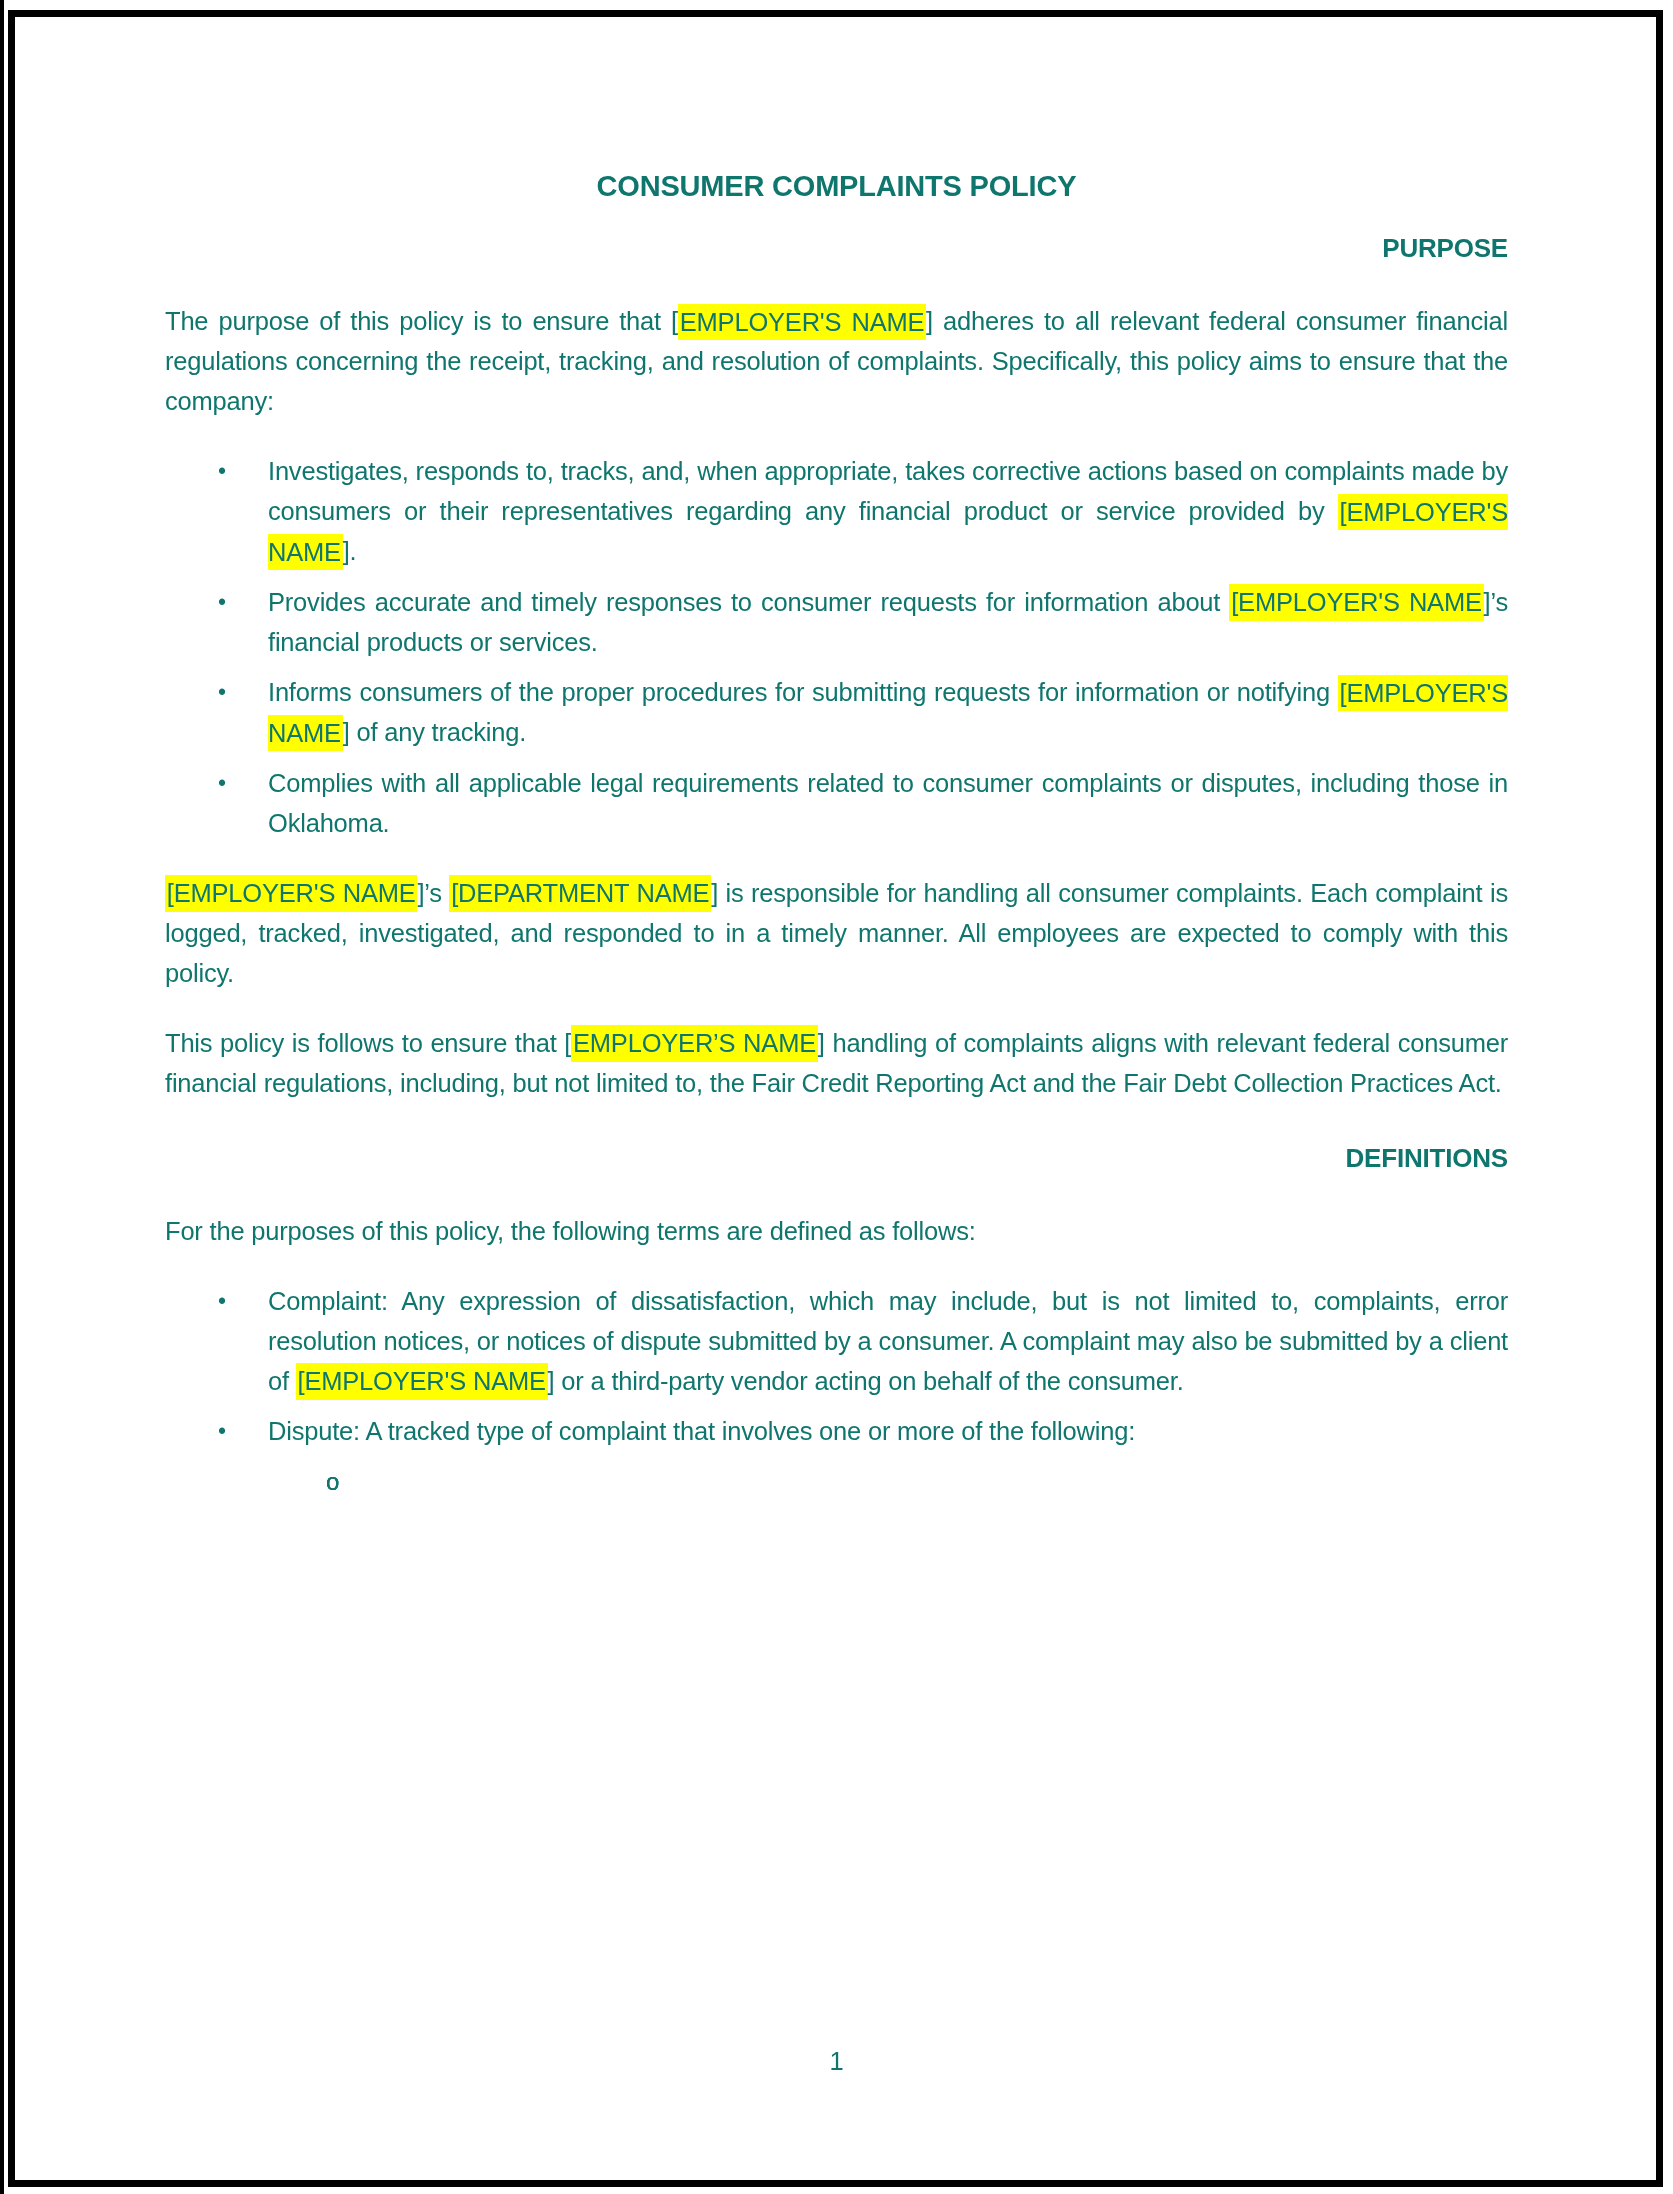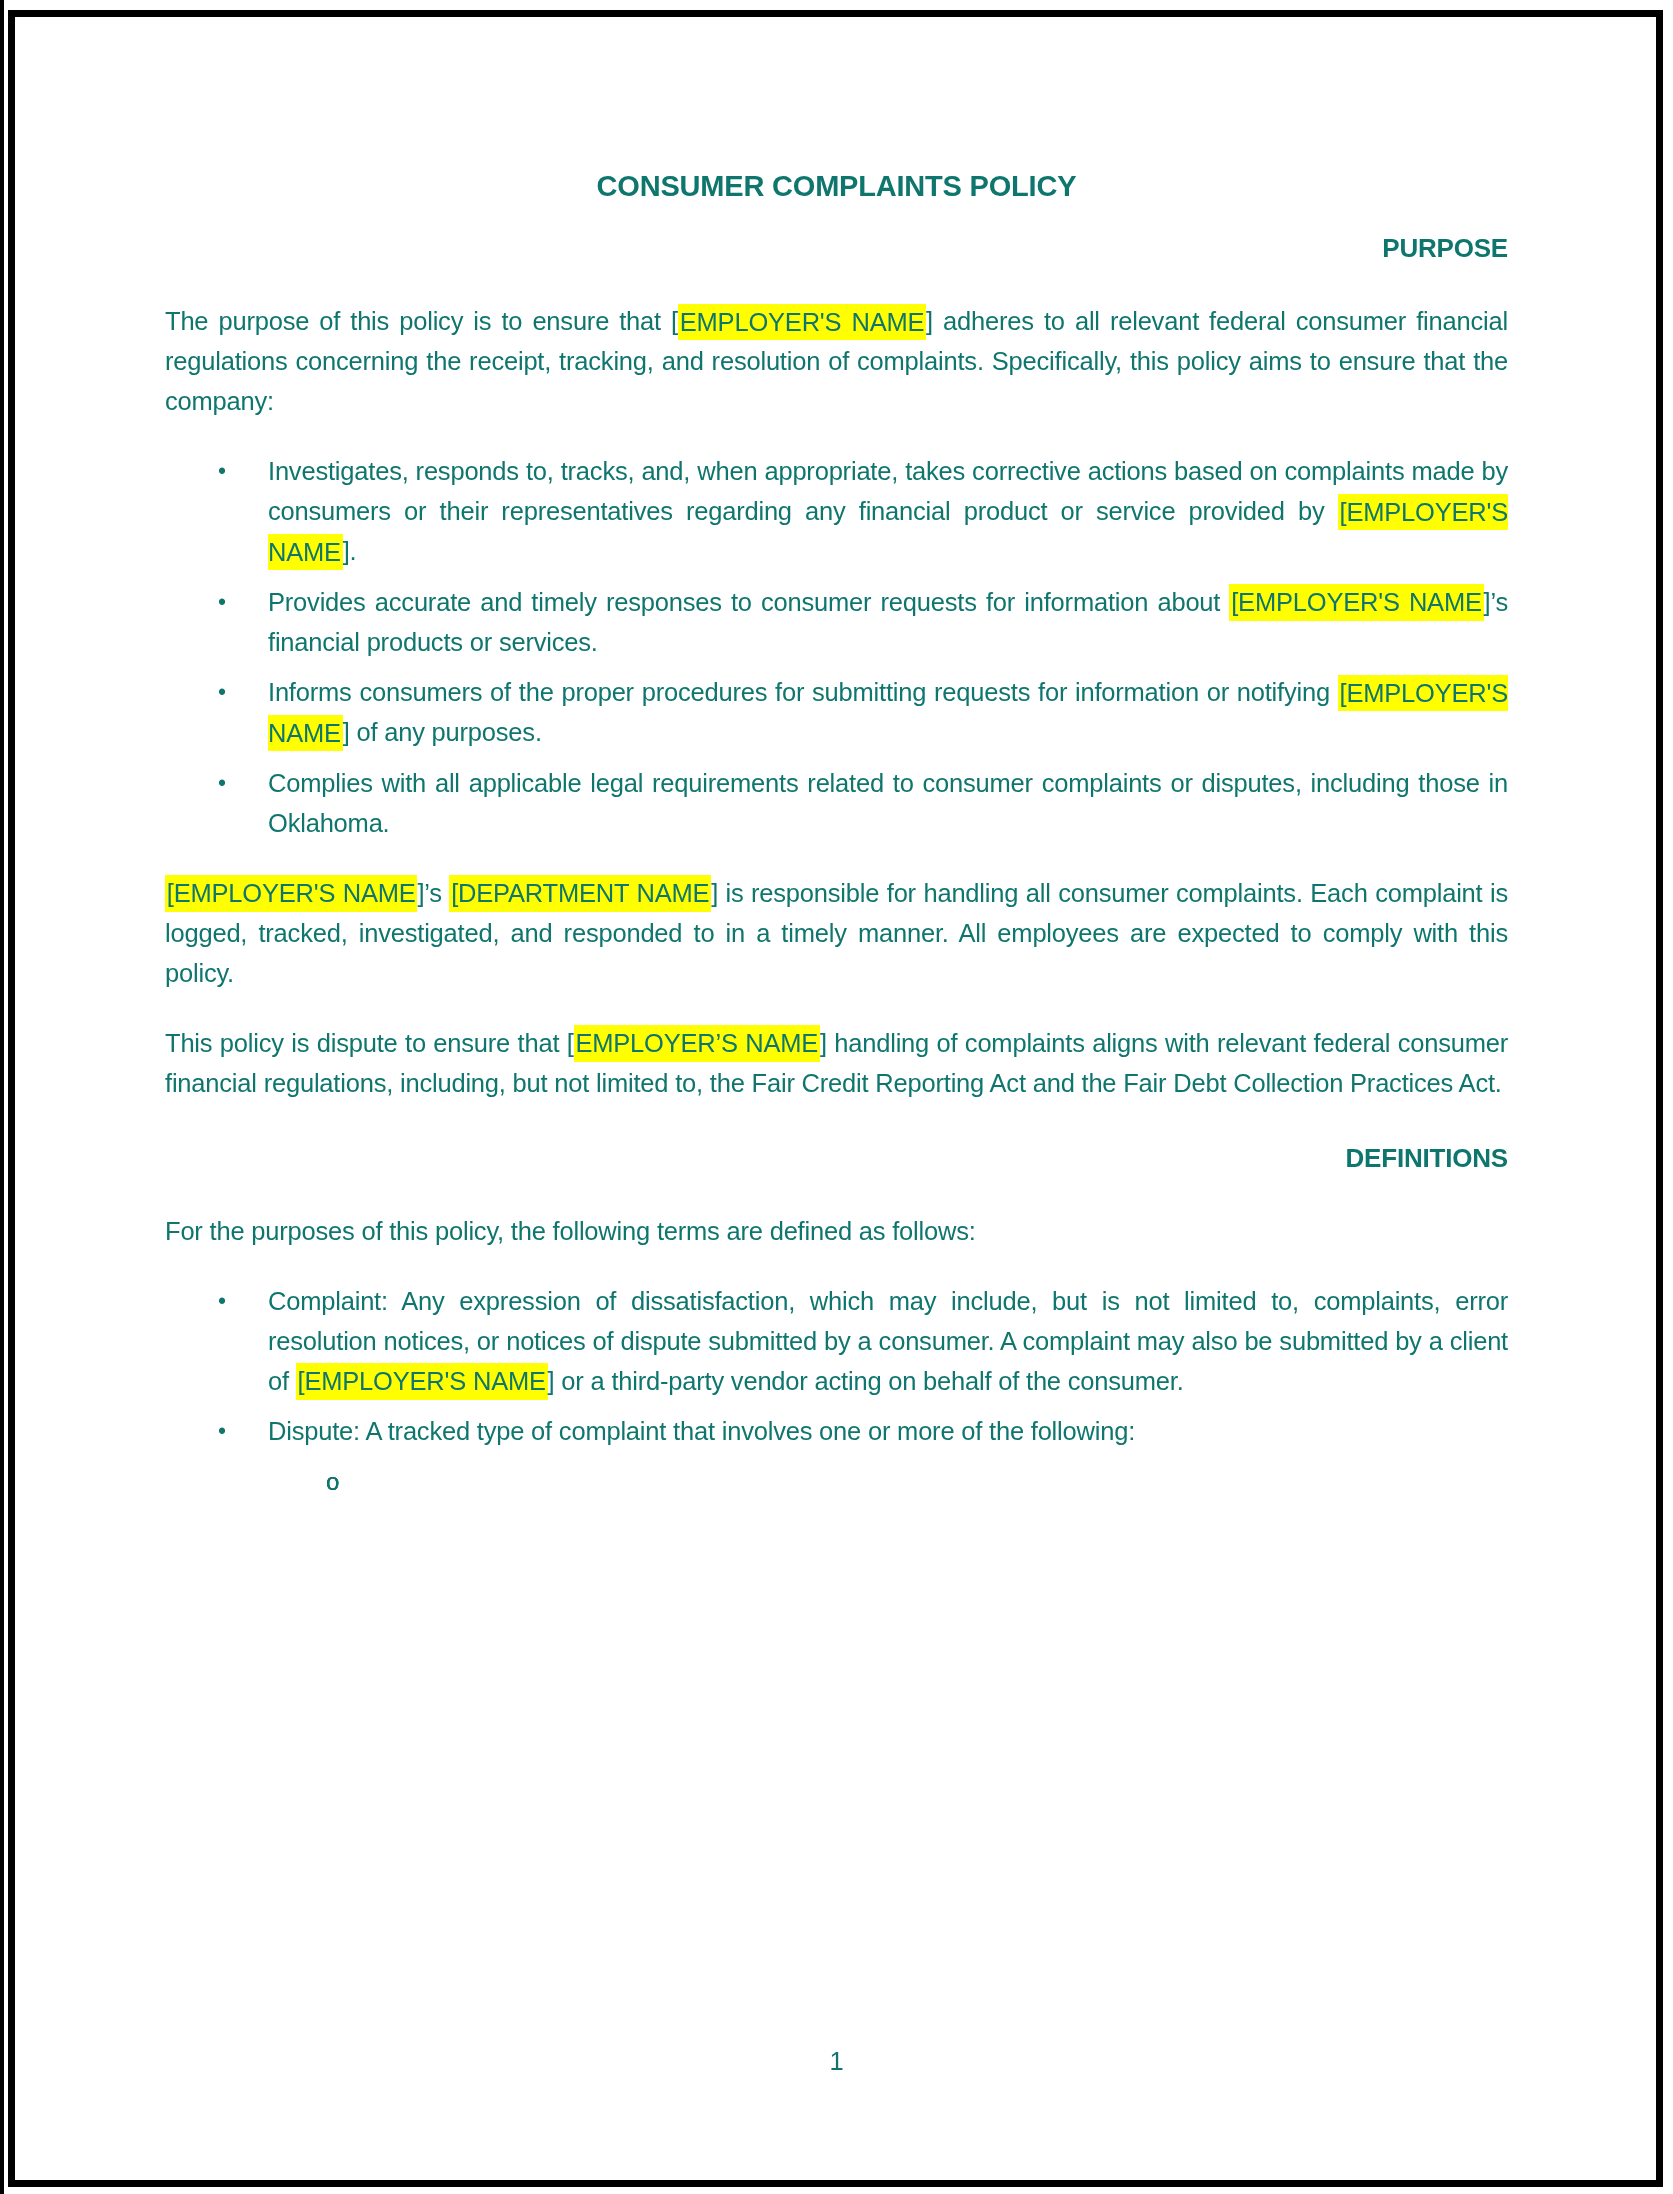--- a/index.html
+++ b/index.html
@@ -86,25 +86,25 @@
   <div class="page-border"></div>
 
   <div class="content">
     <div class="doc-title">CONSUMER COMPLAINTS POLICY</div>
     <div id="doc-blocks">
         <div class="heading">PURPOSE</div>
         <p class="para"><span>The purpose of this policy is to ensure that [</span><span class="hl">EMPLOYER'S NAME</span><span>] adheres to all relevant federal consumer financial regulations concerning the receipt, tracking, and resolution of complaints. Specifically, this policy aims to ensure that the company:</span></p>
         <div class="list">
           <div class="li"><span class="marker">•</span><span>Investigates, responds to, tracks, and, when appropriate, takes corrective actions based on complaints made by consumers or their representatives regarding any financial product or service provided by </span><span class="hl">[EMPLOYER'S NAME</span><span>].</span></div>
           <div class="li"><span class="marker">•</span><span>Provides accurate and timely responses to consumer requests for information about </span><span class="hl">[EMPLOYER'S NAME</span><span>]’s financial products or services.</span></div>
-          <div class="li"><span class="marker">•</span><span>Informs consumers of the proper procedures for submitting requests for information or notifying </span><span class="hl">[EMPLOYER'S NAME</span><span>] of any purposes.</span></div>
+          <div class="li"><span class="marker">•</span><span>Informs consumers of the proper procedures for submitting requests for information or notifying </span><span class="hl">[EMPLOYER'S NAME</span><span>] of any tracking.</span></div>
           <div class="li"><span class="marker">•</span><span>Complies with all applicable legal requirements related to consumer complaints or disputes, including those in Oklahoma.</span></div>
         </div>
         <p class="para"><span class="hl">[EMPLOYER'S NAME</span><span>]’s </span><span class="hl">[DEPARTMENT NAME</span><span>] is responsible for handling all consumer complaints. Each complaint is logged, tracked, investigated, and responded to in a timely manner. All employees are expected to comply with this policy.</span></p>
-        <p class="para"><span>This policy is dispute to ensure that [</span><span class="hl">EMPLOYER’S NAME</span><span>] handling of complaints aligns with relevant federal consumer financial regulations, including, but not limited to, the Fair Credit Reporting Act and the Fair Debt Collection Practices Act.</span></p>
+        <p class="para"><span>This policy is follows to ensure that [</span><span class="hl">EMPLOYER’S NAME</span><span>] handling of complaints aligns with relevant federal consumer financial regulations, including, but not limited to, the Fair Credit Reporting Act and the Fair Debt Collection Practices Act.</span></p>
         <div class="heading">DEFINITIONS</div>
         <p class="para"><span>For the purposes of this policy, the following terms are defined as follows:</span></p>
         <div class="list">
           <div class="li"><span class="marker">•</span><span>Complaint: Any expression of dissatisfaction, which may include, but is not limited to, complaints, error resolution notices, or notices of dispute submitted by a consumer. A complaint may also be submitted by a client of </span><span class="hl">[EMPLOYER'S NAME</span><span>] or a third-party vendor acting on behalf of the consumer.</span></div>
           <div class="li"><span class="marker">•</span><span>Dispute: A tracked type of complaint that involves one or more of the following:</span></div>
           <div class="li sub"><span class="marker">o</span></div>
           <div class="li sub"><span class="marker">o</span></div>
           <div class="li sub"><span class="marker">o</span></div>
         </div>
       </div>

